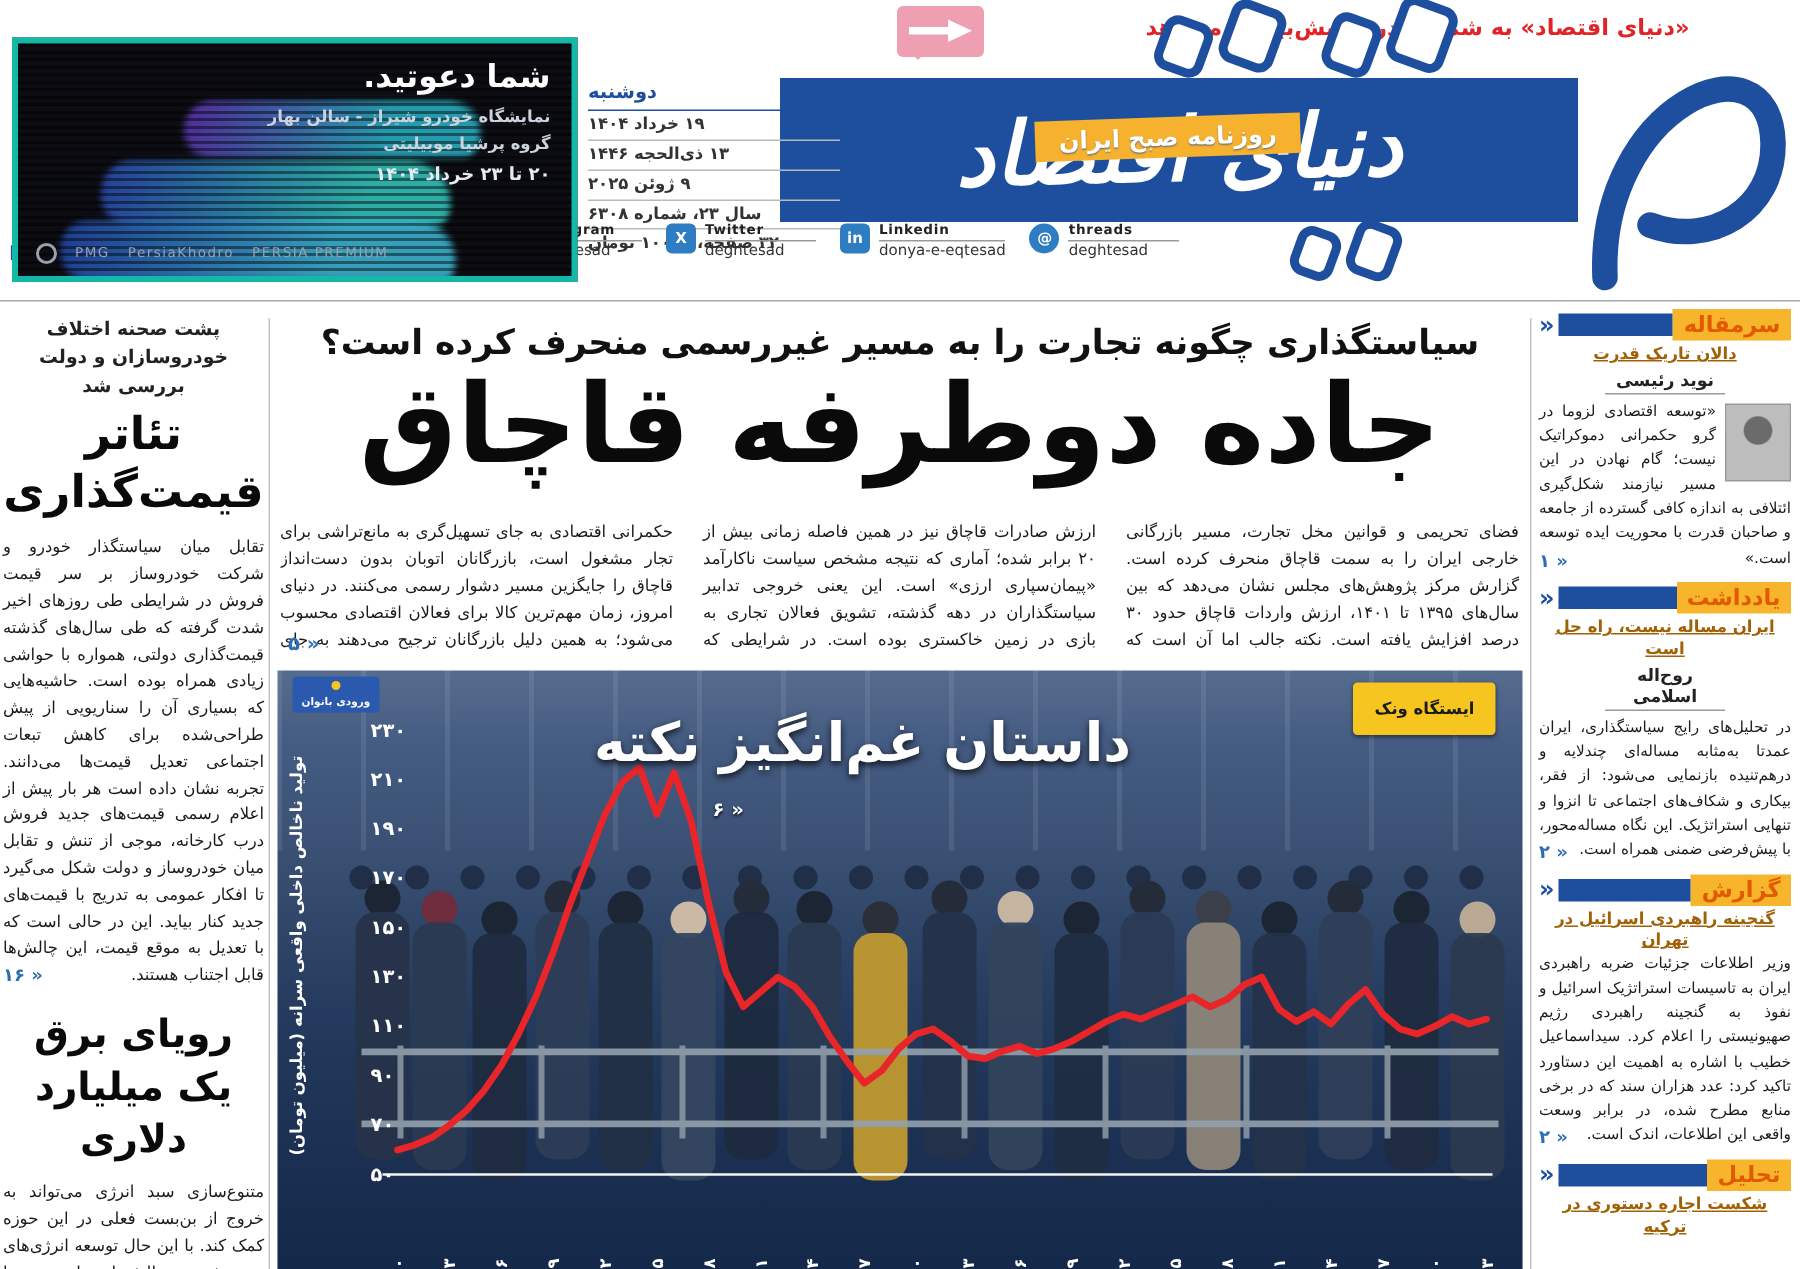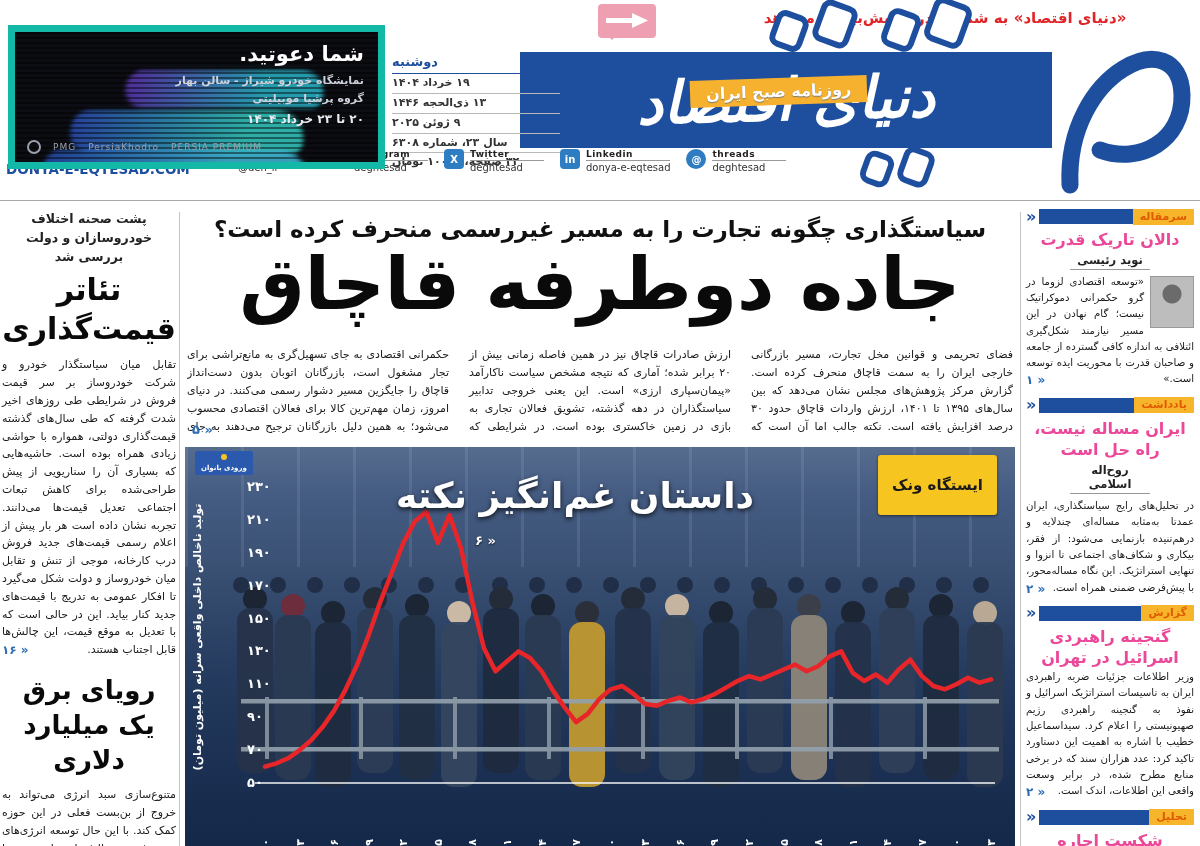--- a/index.html
+++ b/index.html
@@ -33,21 +33,21 @@
   .soc { display:flex; gap:6px; align-items:flex-start; }
   .ic { width:20px; height:20px; border-radius:50%; background:#2e7dc2; color:#fff; display:flex; align-items:center; justify-content:center; font-size:10px; font-weight:bold; flex:0 0 auto; }
   .ic.sq { border-radius:4px; }
   .ic.tg span { display:inline-block; transform:rotate(-35deg) translatey(1px); font-size:9px; }
   .ic.ig { background:radial-gradient(circle at 50% 50%, #2e7dc2 0 3.5px, #fff 4px 100%); border:2.5px solid #2e7dc2; }
   .soc-txt { display:flex; flex-direction:column; }
   .soc-name { font-size:9px; font-weight:bold; color:#222; letter-spacing:.5px; border-bottom:1px solid #999; padding-bottom:1px; min-width:74px; }
   .soc-handle { font-size:10px; color:#333; padding-top:1px; }
 
   
-  .ad { position:absolute; top:25px; left:8px; width:377px; height:144px; background:#0c0d12; border:7px solid #14b8a6; overflow:hidden; }
+  .ad { position:absolute; top:25px; left:8px; width:377px; height:163px; background:#0c0d12; border:4px solid #14b8a6; overflow:hidden; }
   .ad-title { position:absolute; top:10px; right:14px; color:#fff; font-size:21px; font-weight:bold; }
   .ad-l1 { position:absolute; top:42px; right:14px; color:#cdd2dd; font-size:11px; font-weight:bold; }
   .ad-l2 { position:absolute; top:60px; right:14px; color:#cdd2dd; font-size:11px; font-weight:bold; }
   .ad-l3 { position:absolute; top:80px; right:14px; color:#e8ebf2; font-size:12px; font-weight:bold; }
   .car { position:absolute; filter:blur(2px); opacity:.85; }
   .car1 { top:38px; left:110px; width:200px; height:38px; background:linear-gradient(90deg,#5b34b0,#2bb3c9 70%); border-radius:24px 50px 14px 40px; transform:skewX(-14deg); }
   .car2 { top:78px; left:55px;  width:235px; height:44px; background:linear-gradient(90deg,#2b4bb0,#34c8c0 75%); border-radius:28px 60px 16px 44px; transform:skewX(-10deg); }
   .car3 { top:118px; left:28px; width:265px; height:40px; background:linear-gradient(90deg,#2448a8,#3fb9d8 70%); border-radius:26px 56px 14px 40px; transform:skewX(-8deg); }
   .ad-scan { position:absolute; inset:0; background:repeating-linear-gradient(180deg, rgba(0,0,0,.45) 0 2px, rgba(0,0,0,0) 2px 5px); }
   .ad-logos { position:absolute; bottom:8px; left:12px; display:flex; gap:12px; align-items:center; direction:ltr; }
@@ -71,40 +71,40 @@
     background-image:
       repeating-linear-gradient(90deg, rgba(255,255,255,.12) 0 3px, rgba(255,255,255,0) 3px 56px),
       linear-gradient(180deg,#697e9d 0%, #53698f 12%, #43597a 32%, #2f466a 58%, #1e3458 100%);
     background-size:100% 120px, 100% 100%;
     background-repeat:no-repeat; }
   .feature:after { content:""; position:absolute; inset:0; background:linear-gradient(180deg, rgba(20,46,88,.22) 30%, rgba(10,28,58,.5)); pointer-events:none; }
   .feature svg { position:absolute; inset:0; z-index:3; }
   .feat-kicker { position:absolute; z-index:4; top:7px; left:120px; width:560px; text-align:center; color:#fff; font-size:14.5px; font-weight:bold; text-shadow:0 1px 3px rgba(0,0,0,.8); }
   .feat-title { position:absolute; z-index:4; top:28px; left:180px; width:420px; text-align:center; color:#fff; font-size:36px; font-weight:800; text-shadow:0 2px 5px rgba(0,0,0,.8); }
   .feat-ref { position:absolute; z-index:4; top:86px; left:290px; color:#fff; font-size:13px; font-weight:bold; text-shadow:0 1px 2px rgba(0,0,0,.8); }
-  .station-sign { position:absolute; z-index:4; top:8px; right:18px; background:#f7c520; color:#1a1a1a; font-size:15px; font-weight:bold; padding:21px 14px; border-radius:3px; box-shadow:0 1px 3px rgba(0,0,0,.5); }
+  .station-sign { position:absolute; z-index:4; top:8px; right:18px; background:#f7c520; color:#1a1a1a; font-size:11px; font-weight:bold; padding:11px 14px; border-radius:3px; box-shadow:0 1px 3px rgba(0,0,0,.5); }
   .entrance-sign { position:absolute; z-index:4; top:4px; left:10px; background:#2a59ae; color:#fff; font-size:7px; font-weight:bold; padding:3px 6px; border-radius:2px; display:flex; gap:4px; align-items:center;flex-direction:column; }
   .entrance-sign i { width:6px; height:6px; background:#f7c520; border-radius:50%; }
 
   
   .leftcol { position:absolute; top:210px; left:2px; width:174px; }
   .l-kicker { text-align:center; font-size:12.5px; font-weight:bold; color:#222; line-height:1.5; }
   .l-head1 { text-align:center; font-size:30px; font-weight:800; color:#0a0a0a; line-height:1.3; margin-top:4px; }
   .l-body { margin-top:8px; font-size:11px; line-height:1.62; text-align:justify; color:#1a1a1a; }
   .pref { color:#2e6db4; font-weight:bold; font-size:12px; float:left; }
   .l-art2 { margin-top:14px; }
   .l-head2 { text-align:center; font-size:26px; font-weight:800; color:#0a0a0a; line-height:1.35; }
 
   
   .rightcol { position:absolute; top:208px; left:1026px; width:168px; }
   .tag-row { display:flex; align-items:center; height:17px; margin-bottom:4px; }
-  .tag-label { background:#f7b52c; color:#e25a00; font-size:11px; font-weight:bold; padding:1px 7px 2px; }
+  .tag-label { background:#f7b52c; color:#e25a00; font-size:15px; font-weight:bold; padding:1px 7px 2px; }
   .tag-bar { flex:1; background:#1d4f9e; height:15px; }
   .tag-chev { color:#1d4f9e; font-weight:bold; font-size:16px; padding-right:3px; line-height:1; }
-  .r-head { text-align:center; font-size:16px; font-weight:800; color:#ec4899; line-height:1.35; }
+  .r-head { text-align:center; font-size:11px; font-weight:800; color:#a16207; line-height:1.35;text-decoration:underline; }
   .r-author { text-align:center; font-size:11.5px; font-weight:bold; color:#222; border-bottom:1px solid #999; width:80px; margin:2px auto 4px; padding-bottom:2px; }
   .r-body { font-size:10.2px; line-height:1.6; text-align:justify; color:#1a1a1a; }
   .r-art { margin-bottom:9px; }
   .portrait { float:right; width:44px; height:52px; margin:2px 0 2px 6px; border:1px solid #999;
     background: radial-gradient(circle at 50% 34%, #6b6b6b 0 9px, #bdbdbd 10px 100%),
                 linear-gradient(#d6d6d6,#a8a8a8); }
 </style>
 </head>
 <body>
 

